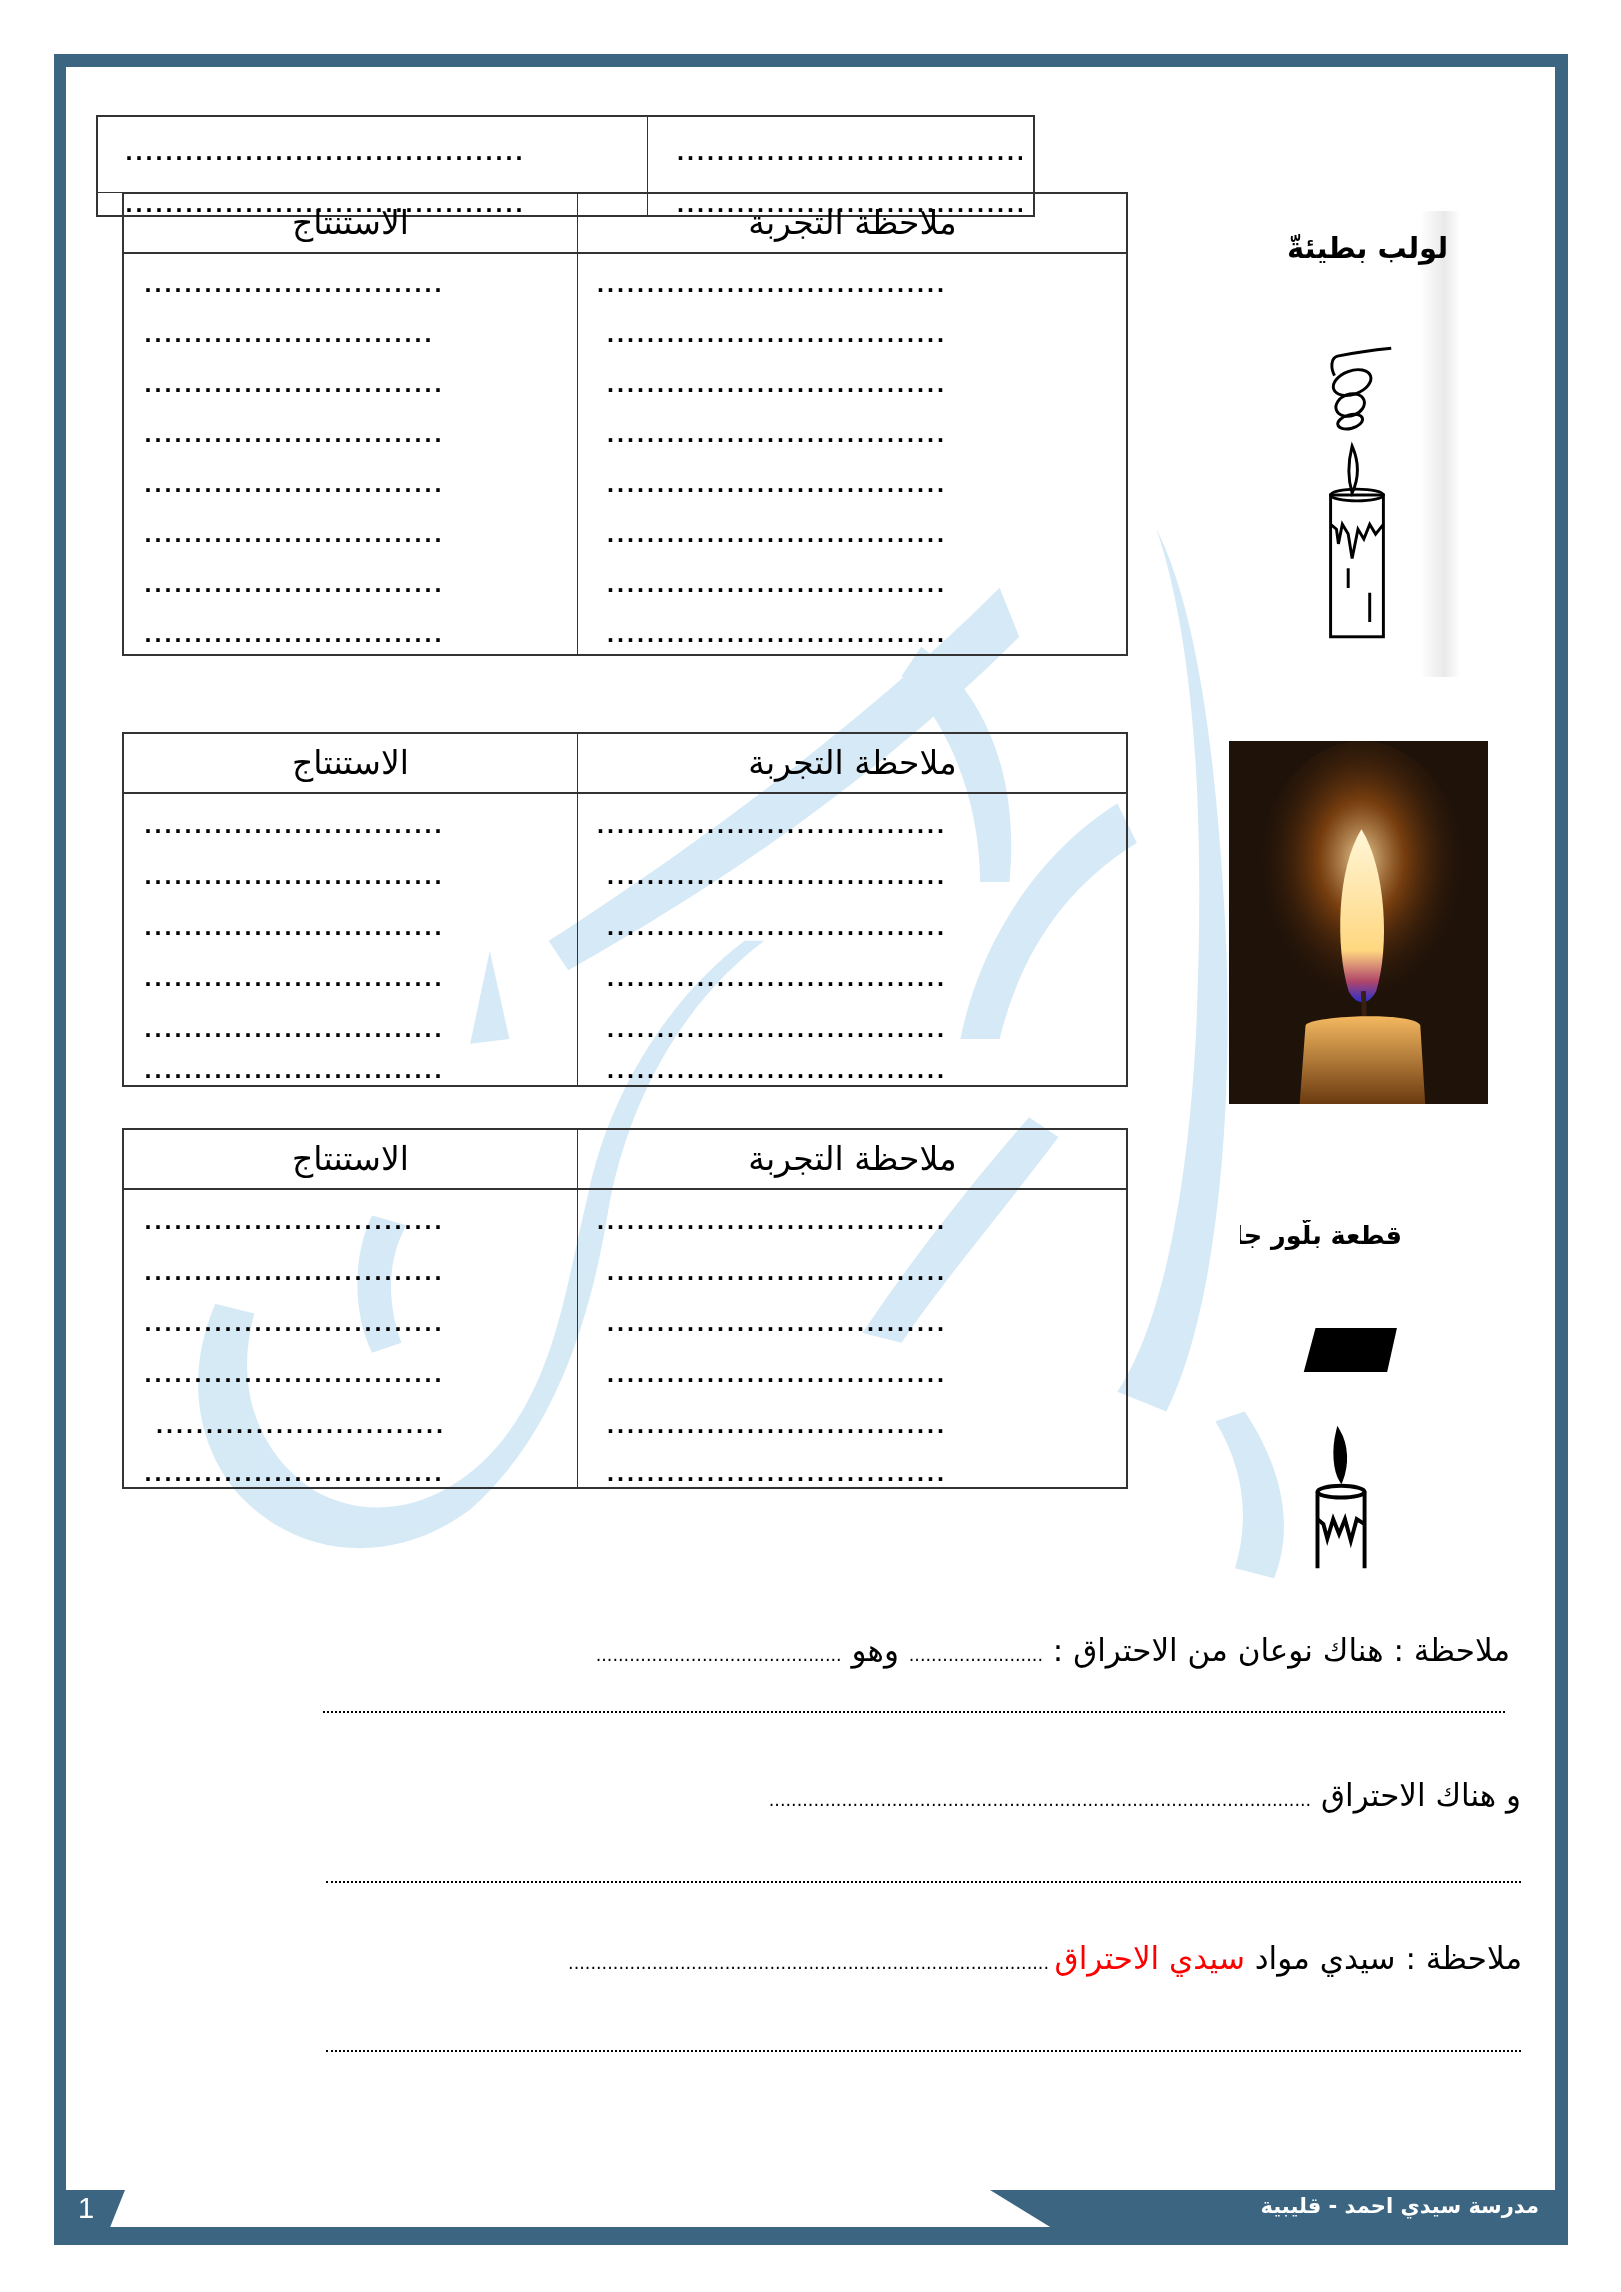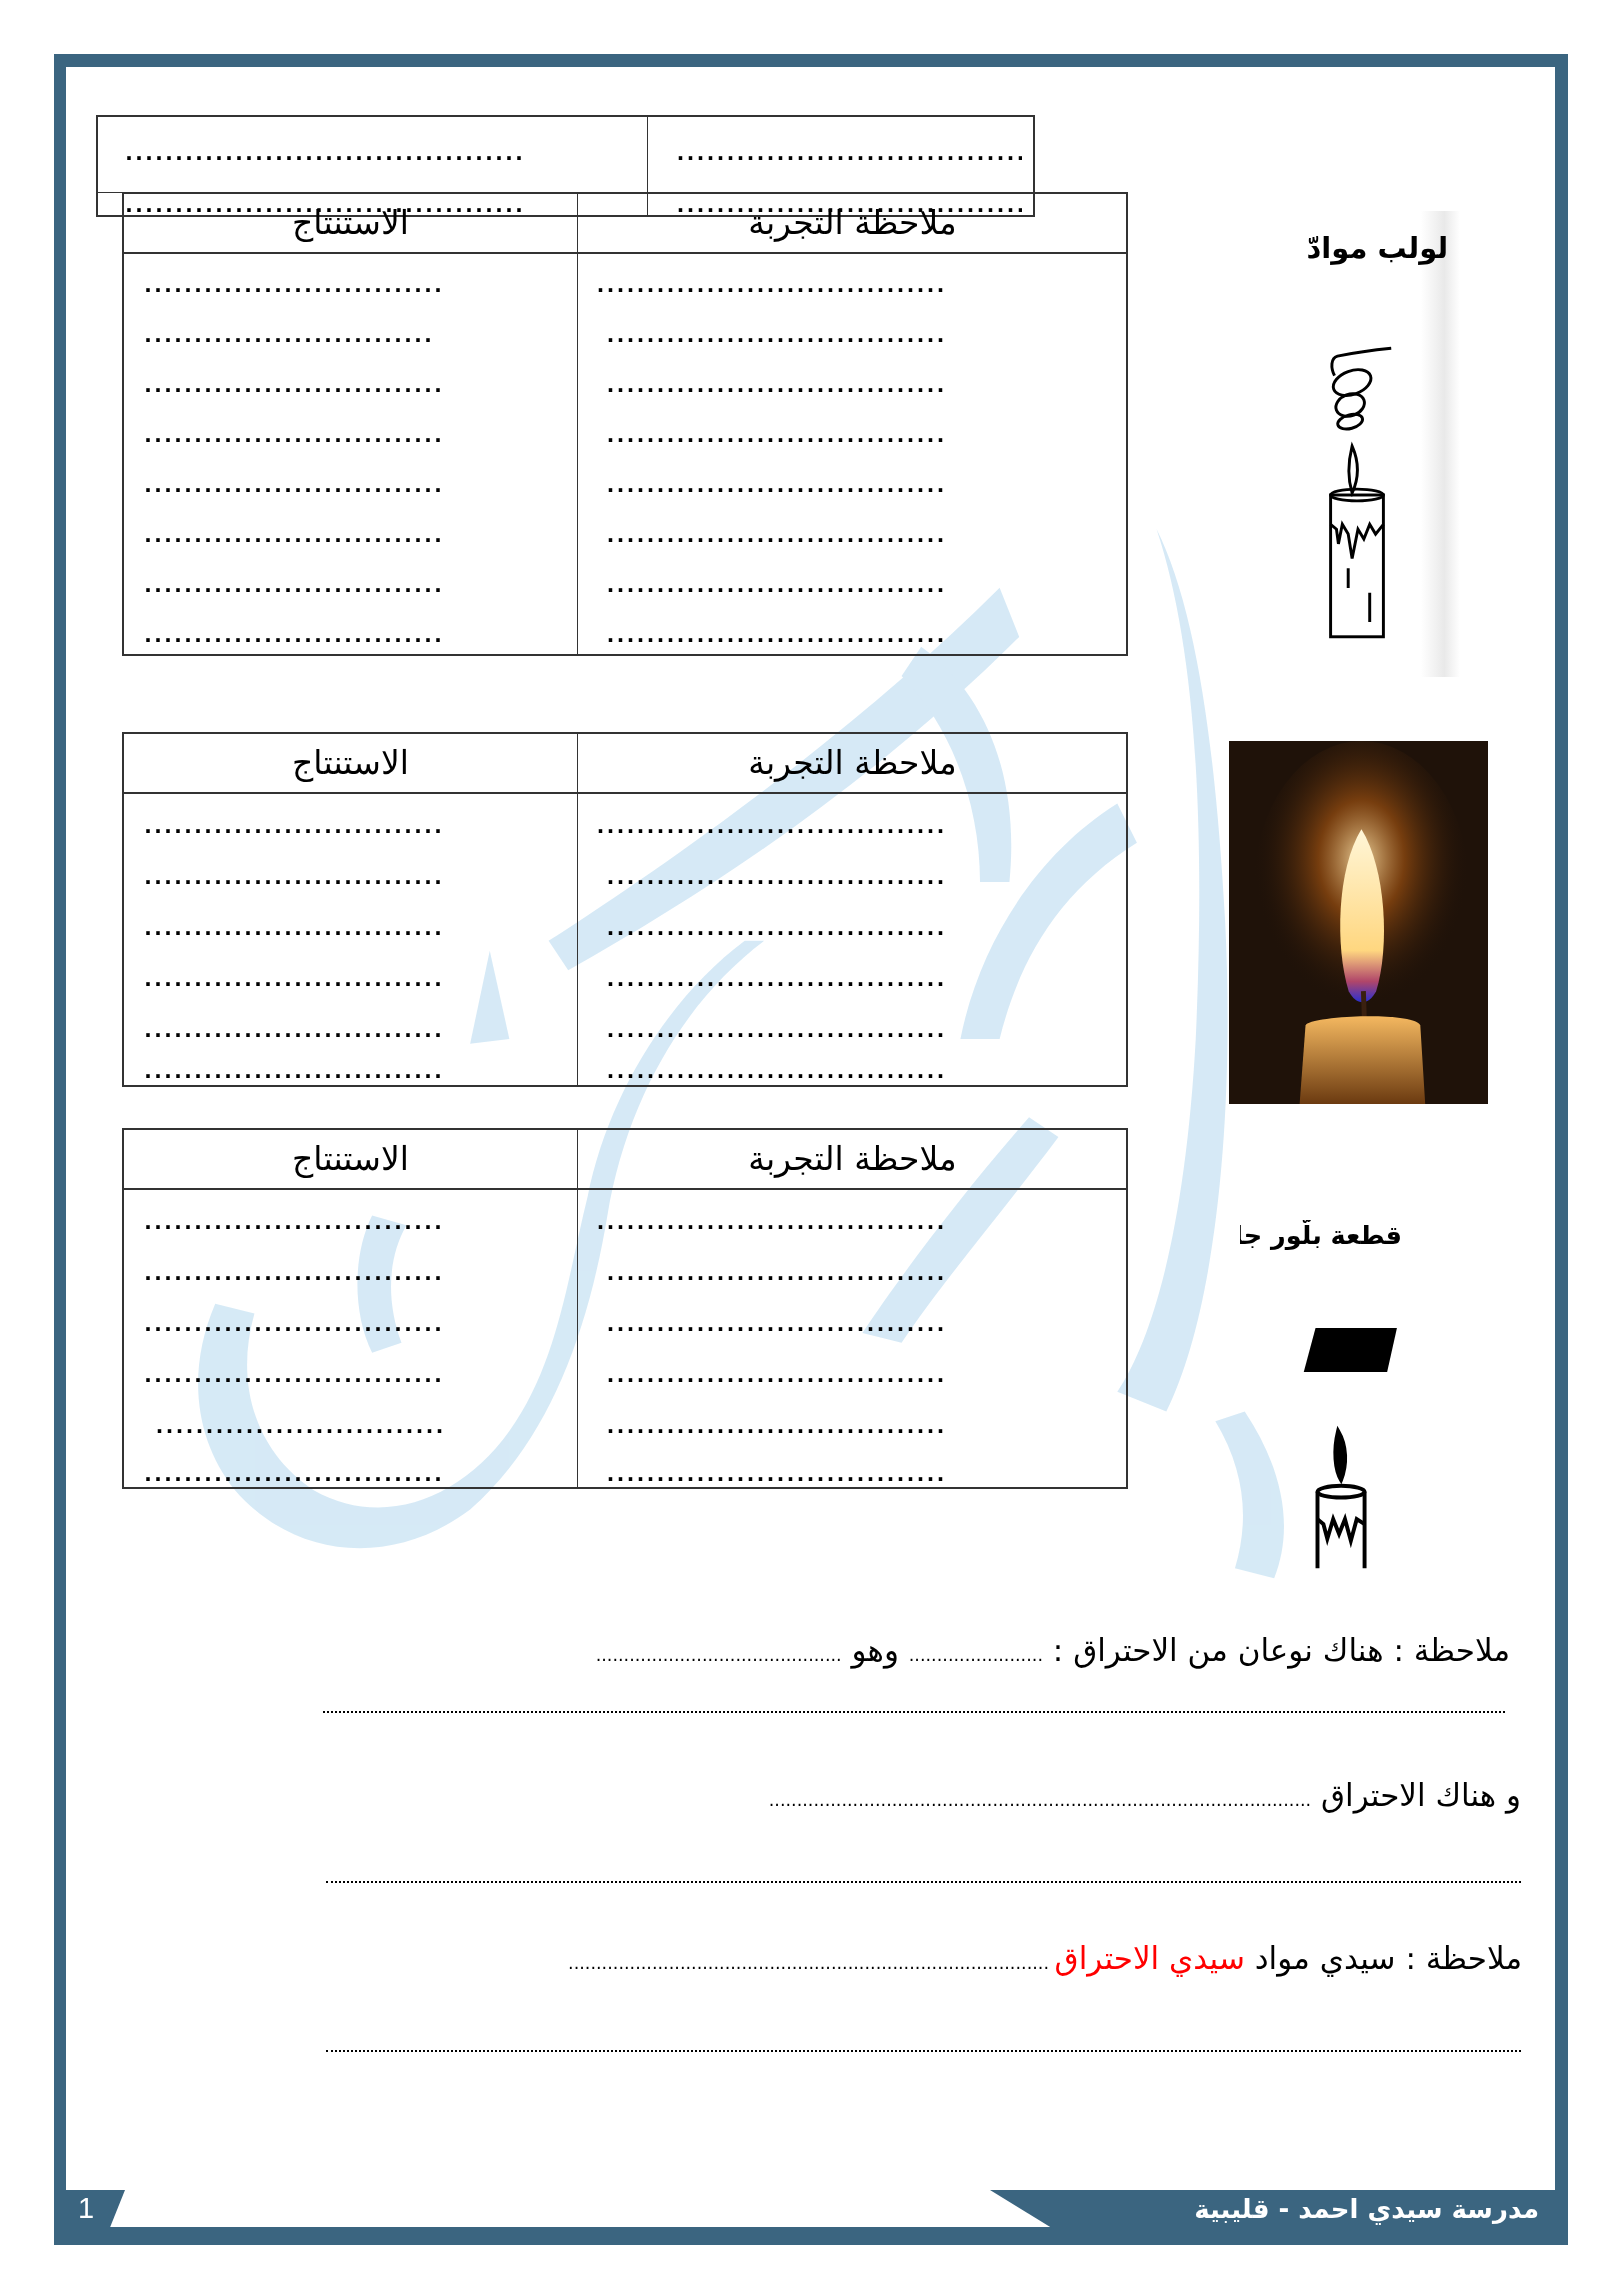--- a/index.html
+++ b/index.html
@@ -38,21 +38,21 @@
   .pic3-label { left:1240px; top:1220px; font-size:25.5px; font-weight:bold; direction:rtl; white-space:nowrap; width:162px; overflow:hidden; text-align:right; }
 
   
   .footer-band { left:54px; top:2227px; width:1513px; height:17.6px; background:#3b6580; }
   .footer-numtab { left:54px; top:2190px; width:71px; height:39px; background:#3b6580;
                    clip-path:polygon(0 0,100% 0,78% 100%,0 100%); }
   .footer-num { left:78px; top:2192px; font-size:29px; color:#fff; font-family:"Liberation Sans", sans-serif; }
   .footer-right { left:990px; top:2190px; width:577px; height:39px; background:#3b6580;
                   clip-path:polygon(0 0,100% 0,100% 100%,11% 100%); }
   .footer-school { left:1235px; top:2194px; width:304px; text-align:right; color:#fff; font-weight:bold;
-                   font-size:26px; direction:rtl; white-space:nowrap; }
+                   font-size:21px; direction:rtl; white-space:nowrap; }
 </style>
 </head>
 <body>
 
 <div class="abs frame-top"></div>
 <div class="abs frame-left"></div>
 <div class="abs frame-right"></div>
 
 <svg class="abs watermark" viewBox="0 0 1180 1080">
   <g fill="#cfe6f5" opacity="0.85">
@@ -132,21 +132,21 @@
   <div class="dots" style="left:17.6px;top:333px;width:421px;">..............................</div>
   <div class="dots" style="left:470px;top:81px;width:519px;">...................................</div>
   <div class="dots" style="left:480px;top:132px;width:510px;">..................................</div>
   <div class="dots" style="left:480px;top:183px;width:510px;">..................................</div>
   <div class="dots" style="left:480px;top:234px;width:510px;">..................................</div>
   <div class="dots" style="left:480px;top:285px;width:510px;">..................................</div>
   <div class="dots" style="left:480px;top:333px;width:510px;">..................................</div>
 </div>
 
 <div class="abs pic1">
-  <div class="pic1-label">لولب موادّ</div>
+  <div class="pic1-label">لولب بطيئةّ</div>
   <svg class="abs" style="left:49px;top:127px;" width="88" height="314" viewBox="0 0 90 320">
     <g fill="none" stroke="#000" stroke-width="3">
       <path d="M80 10 C60 12 40 15 25 18 C18 20 18 30 22 38"></path>
       <ellipse cx="40" cy="45" rx="20" ry="12" transform="rotate(-20 40 45)"></ellipse>
       <ellipse cx="38" cy="68" rx="15" ry="11" transform="rotate(-20 38 68)"></ellipse>
       <ellipse cx="38" cy="85" rx="13" ry="7" transform="rotate(-15 38 85)"></ellipse>
       <path d="M40 110 C35 130 36 145 40 158 C46 145 48 128 40 110 Z"></path>
       <rect x="18" y="160" width="54" height="145"></rect>
       <ellipse cx="45" cy="160" rx="27" ry="6"></ellipse>
       <path d="M18 190 L24 195 L26 210 L30 190 L36 200 L40 225 L46 195 L52 205 L58 190 L64 200 L72 190"></path>

